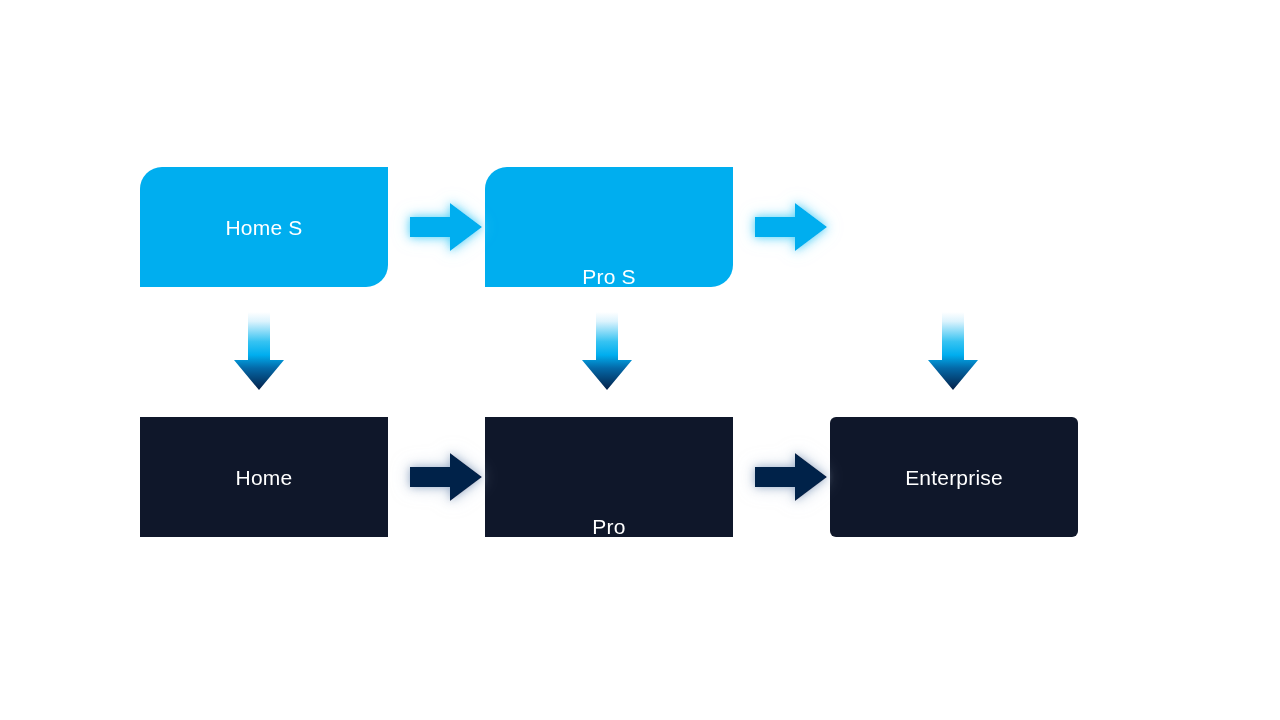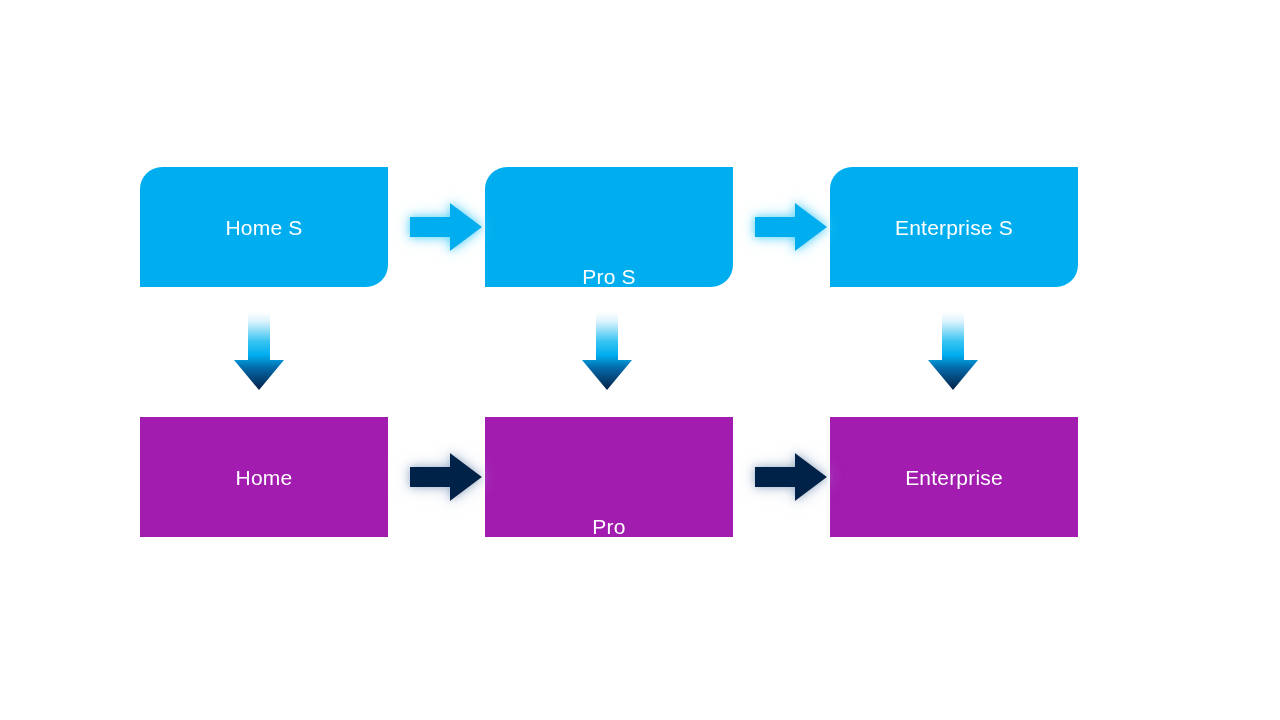--- a/index.html
+++ b/index.html
@@ -36,21 +36,21 @@
     letter-spacing: 0.2px;
     line-height: 1;
   }
 
   .node-box.top-row {
     background: #00AEEF;
     border-radius: 22px 0 22px 0;
   }
 
   .node-box.bottom-row {
-    background: #a21caf;
+    background: #0f172a;
     border-radius: 0;
   }
 
   
   .h-arrow {
     position: absolute;
   }
   .h-arrow svg {
     display: block;
     overflow: visible;
@@ -71,33 +71,30 @@
 <div id="diagram-canvas">
 
   <div class="node-box top-row" style="left:140px; top:167px; width:248px; height:120px;">
     <span>Home S</span>
   </div>
 
   <div class="node-box top-row" style="left:485px; top:167px; width:248px; height:120px;align-items:flex-end;">
     <span>Pro S</span>
   </div>
 
-  <div class="node-box top-row" style="left:830px; top:167px; width:248px; height:120px;">
-    <span>Enterprise S</span>
-  </div>
 
   <div class="node-box bottom-row" style="left:140px; top:417px; width:248px; height:120px;">
     <span>Home</span>
   </div>
 
   <div class="node-box bottom-row" style="left:485px; top:417px; width:248px; height:120px;align-items:flex-end;">
     <span>Pro</span>
   </div>
 
-  <div class="node-box bottom-row" style="left:830px; top:417px; width:248px; height:120px;">
+  <div class="node-box bottom-row" style="left:830px; top:417px; width:248px; height:120px;border-radius:6px;">
     <span>Enterprise</span>
   </div>
 
   <svg width="0" height="0" style="position:absolute;" aria-hidden="true">
     <defs>
       <linearGradient id="vgrad" x1="0" y1="0" x2="0" y2="1">
         <stop offset="0%" stop-color="#FFFFFF"></stop>
         <stop offset="12%" stop-color="#DCF3FD"></stop>
         <stop offset="38%" stop-color="#36C3F2"></stop>
         <stop offset="55%" stop-color="#00AEEF"></stop>

